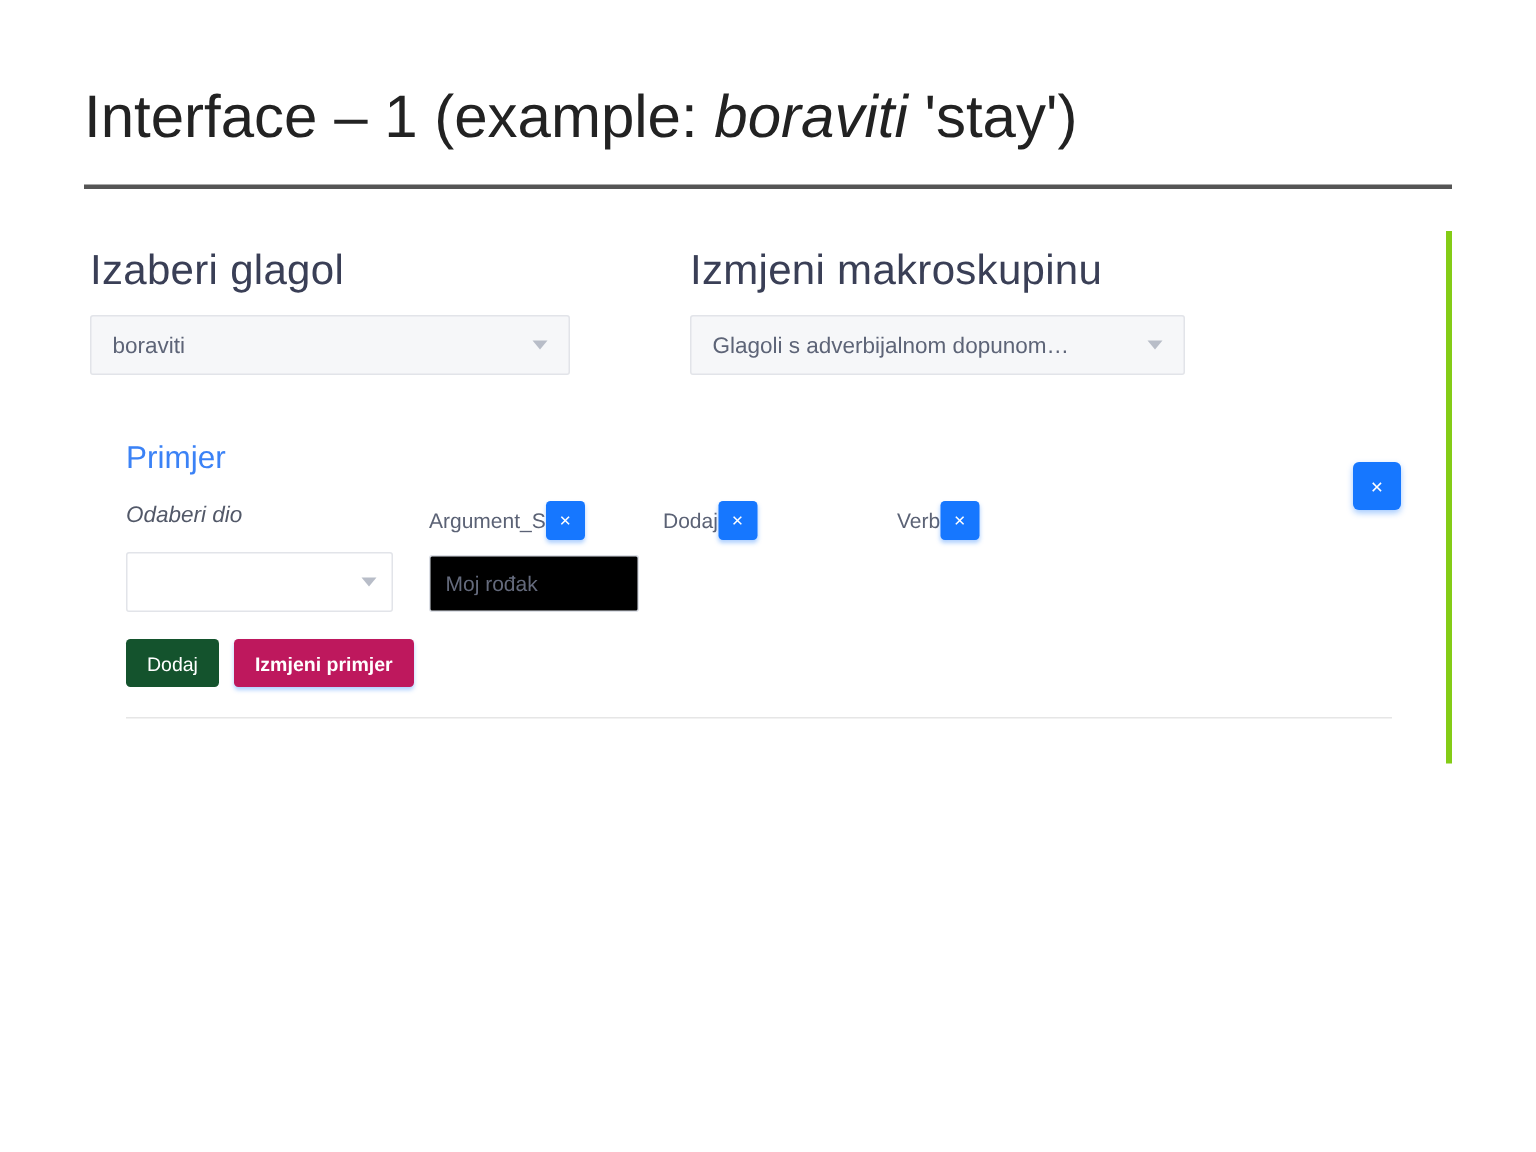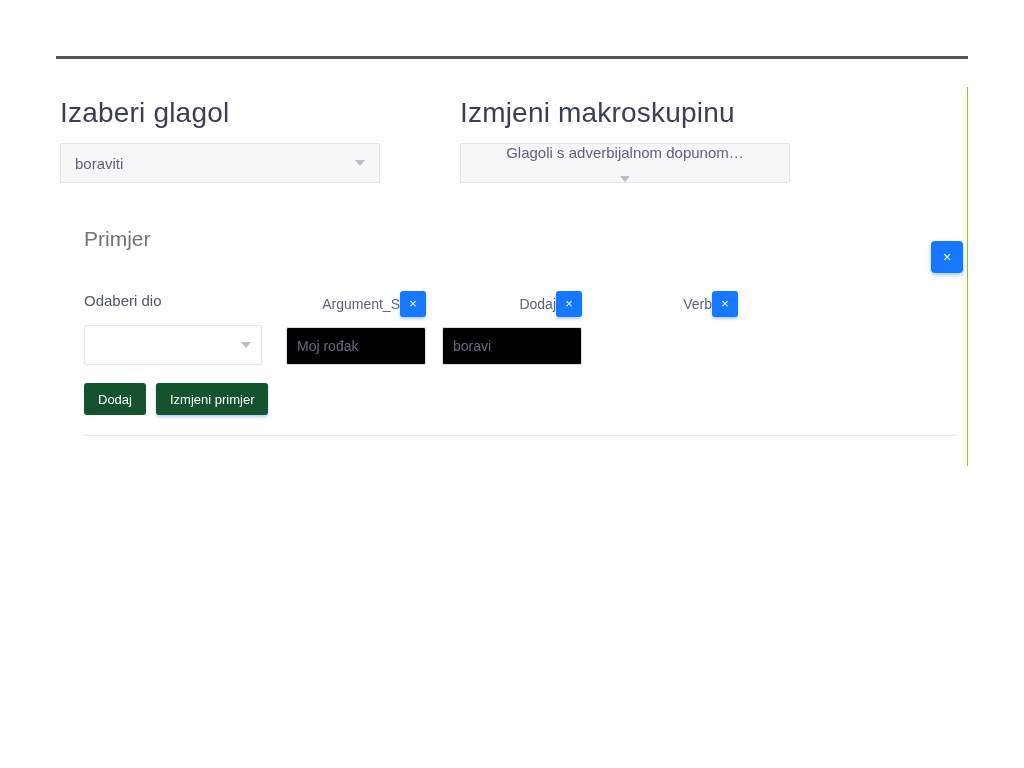--- a/index.html
+++ b/index.html
@@ -1,51 +1,54 @@
 <!DOCTYPE html>
 <html><head>
 <meta charset="utf-8">
 <style>
 * { box-sizing: border-box; margin: 0; padding: 0; }
 body { font-family: "Segoe UI", Arial, sans-serif; background: #fff; width: 1024px; height: 768px; overflow: hidden; }
 .slide { padding: 56px 56px 0 56px; }
 .slide-title { font-size: 40px; font-weight: 400; color: #222; margin-bottom: 22px; }
 .slide-title .italic { font-style: italic; }
 .hr { height: 3px; background: #555; margin-bottom: 28px; }
-.app { border-right: 1px solid #84cc16; padding: 10px 10px 30px 4px; }
+.app { border-right: 4px solid #84cc16; padding: 10px 36px 30px 4px; }
 .row1 { display: flex; gap: 80px; margin-bottom: 44px; }
 .col { flex: 0 0 auto; }
 .h2 { font-size: 28px; font-weight: 300; color: #3a3f56; margin-bottom: 14px; letter-spacing: .2px; }
 .select { display: flex; align-items: center; justify-content: space-between; height: 40px; padding: 0 14px; background: #f6f7f9; border: 1px solid #e2e4e9; color: #5d6477; font-size: 15px; border-radius: 2px; cursor: pointer; }
 .select.verb { width: 320px; }
-.select.macro { width: 330px; flex-direction: column; }
+.select.macro { width: 330px; }
 .select.part { width: 178px; background: #fff; padding: 0 10px; }
 .caret { width: 0; height: 0; border-left: 5px solid transparent; border-right: 5px solid transparent; border-top: 6px solid #b8bdc8; }
 .primjer-block { padding-left: 24px; position: relative; }
-.h3 { font-size: 21px; font-weight: 400; color: #737373; margin-bottom: 40px; }
+.h3 { font-size: 21px; font-weight: 400; color: #3b82f6; margin-bottom: 16px; }
 .odaberi-label { font-size: 15px; color: #525868; margin-bottom: 16px; display: block; }
 .fields-row { display: flex; align-items: flex-end; gap: 24px; }
-.left-ctl { width: 178px; }
+.left-ctl { width: 178px; font-style: italic; }
 .pieces { display: flex; gap: 16px; align-items: flex-start; }
 .piece { width: 140px; position: relative; }
-.piece-head { display: flex; align-items: center; justify-content: flex-end; margin-bottom: 10px; }
+.piece-head { display: flex; align-items: center; justify-content: flex-start; margin-bottom: 10px; }
 .piece-label { font-size: 14px; color: #5b6275; }
 .xbtn { width: 26px; height: 26px; background: #1677ff; color: #fff; border: none; border-radius: 3px; font-size: 13px; line-height: 26px; text-align: center; cursor: pointer; box-shadow: 0 2px 3px rgba(22,119,255,.35); }
 .piece-input { width: 100%; height: 38px; border: 1px solid #dcdfe6; border-radius: 2px; padding: 0 10px; font-size: 14px; color: #646a7c; background: #000000; }
 .btns { margin-top: 18px; display: flex; gap: 10px; }
 .btn { height: 32px; padding: 0 14px; border: none; border-radius: 3px; font-size: 13px; color: #fff; cursor: pointer; }
 .btn.light { background: #14532d; }
-.btn.primary { background: #14532d; box-shadow: 0 2px 3px rgba(22,119,255,.35); }
+.btn.primary { background: #be185d; box-shadow: 0 2px 3px rgba(22,119,255,.35); font-weight: bold; }
 .outer-x { position: absolute; right: -6px; top: 14px; width: 32px; height: 32px; background: #1677ff; color: #fff; border: none; border-radius: 4px; font-size: 14px; cursor: pointer; box-shadow: 0 2px 4px rgba(22,119,255,.4); }
 .bottom-line { border-top: 1px solid #e6e6e6; margin-top: 20px; }
 </style>
 </head>
 <body>
 
 <div class="slide">
+  <h1 class="slide-title">
+    <span>Interface – 1 (example: </span><span class="italic">boraviti</span><span> 'stay')</span>
+  </h1>
   <div class="hr"></div>
 
   <div class="app">
 
     <div class="row1">
       <div class="col">
         <div class="h2">Izaberi glagol</div>
         <div class="select verb">
           <span>boraviti</span>
           <span class="caret"></span>
@@ -79,21 +82,20 @@
               <span class="piece-label">Argument_S</span>
               <button class="xbtn">×</button>
             </div>
             <input class="piece-input" value="Moj rođak" style="">
           </div>
           <div class="piece">
             <div class="piece-head">
               <span class="piece-label">Dodaj</span>
               <button class="xbtn">×</button>
             </div>
-            <input class="piece-input" value="boravi" style="">
           </div>
           <div class="piece">
             <div class="piece-head">
               <span class="piece-label">Verb</span>
               <button class="xbtn">×</button>
             </div>
           </div>
         </div>
       </div>
 

